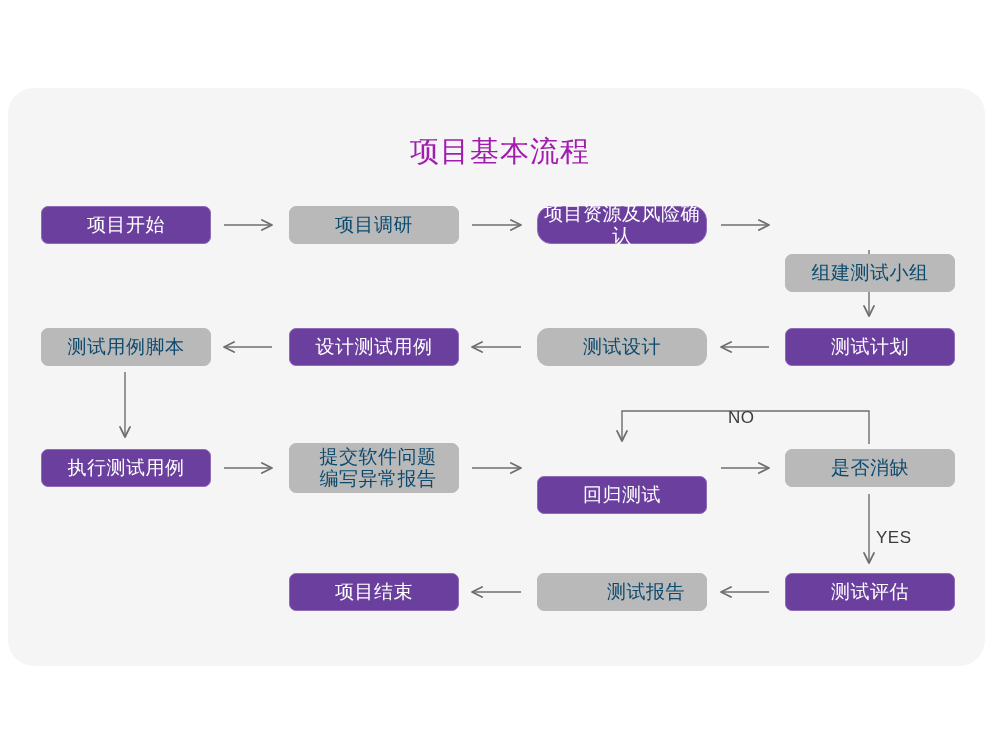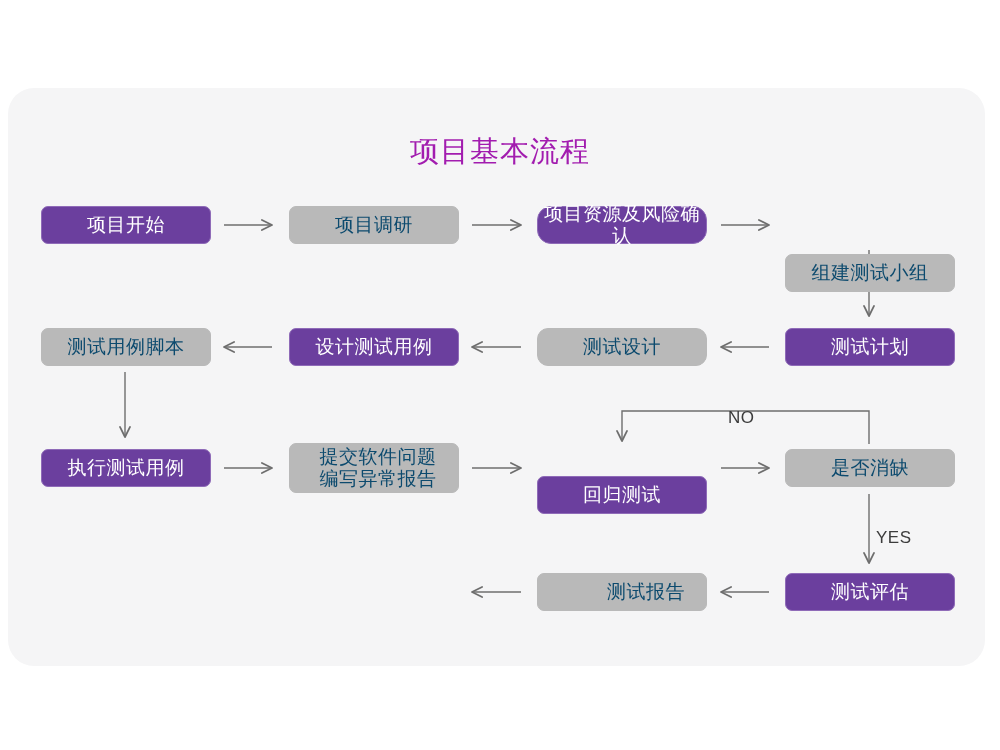--- a/index.html
+++ b/index.html
@@ -141,16 +141,17 @@
   <div class="node purple" style="left:289px; top:328px; width:170px; height:38px;">设计测试用例</div>
   <div class="node gray" style="left:537px; top:328px; width:170px; height:38px;border-radius:11px;">测试设计</div>
   <div class="node purple" style="left:785px; top:328px; width:170px; height:38px;">测试计划</div>
 
   <div class="node purple" style="left:41px; top:449px; width:170px; height:38px;">执行测试用例</div>
   <div class="node gray" style="left:289px; top:443px; width:170px; height:50px;padding-left:8px;">提交软件问题
 编写异常报告</div>
   <div class="node purple" style="left:537px; top:476px; width:170px; height:38px;">回归测试</div>
   <div class="node gray" style="left:785px; top:449px; width:170px; height:38px;">是否消缺</div>
 
+  <div class="node purple" style="left:289px; top:573px; width:170px; height:38px;">项目结束</div>
   <div class="node gray" style="left:537px; top:573px; width:170px; height:38px;padding-left:48px;">测试报告</div>
   <div class="node purple" style="left:785px; top:573px; width:170px; height:38px;">测试评估</div>
 
 </div>
 
 </body></html>

